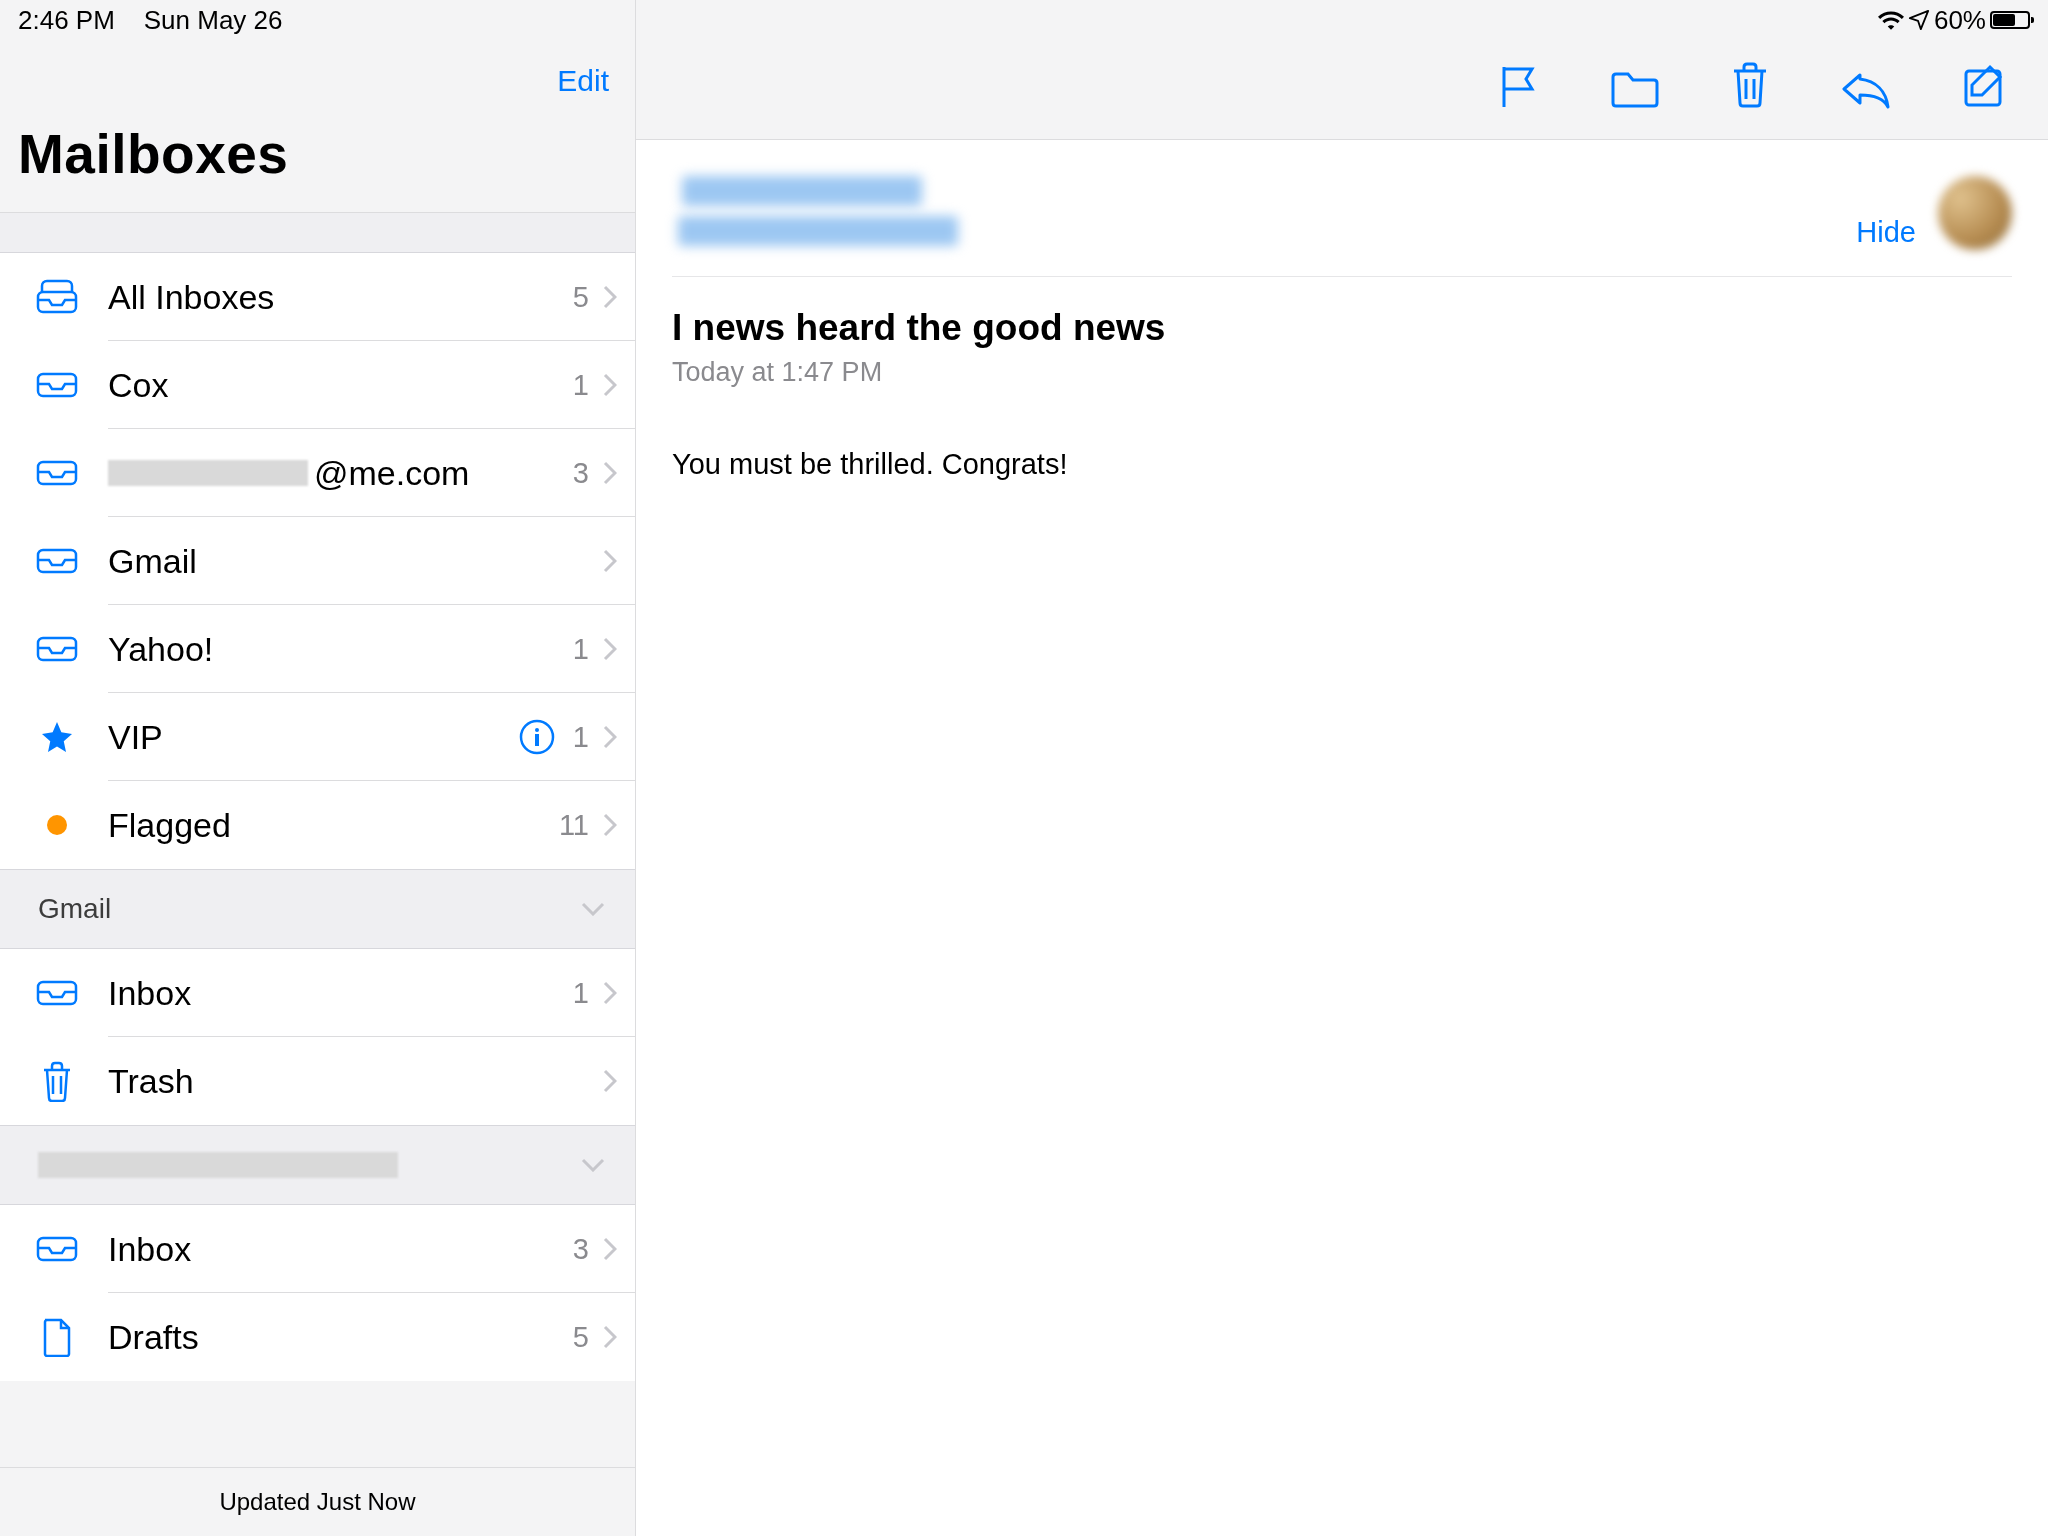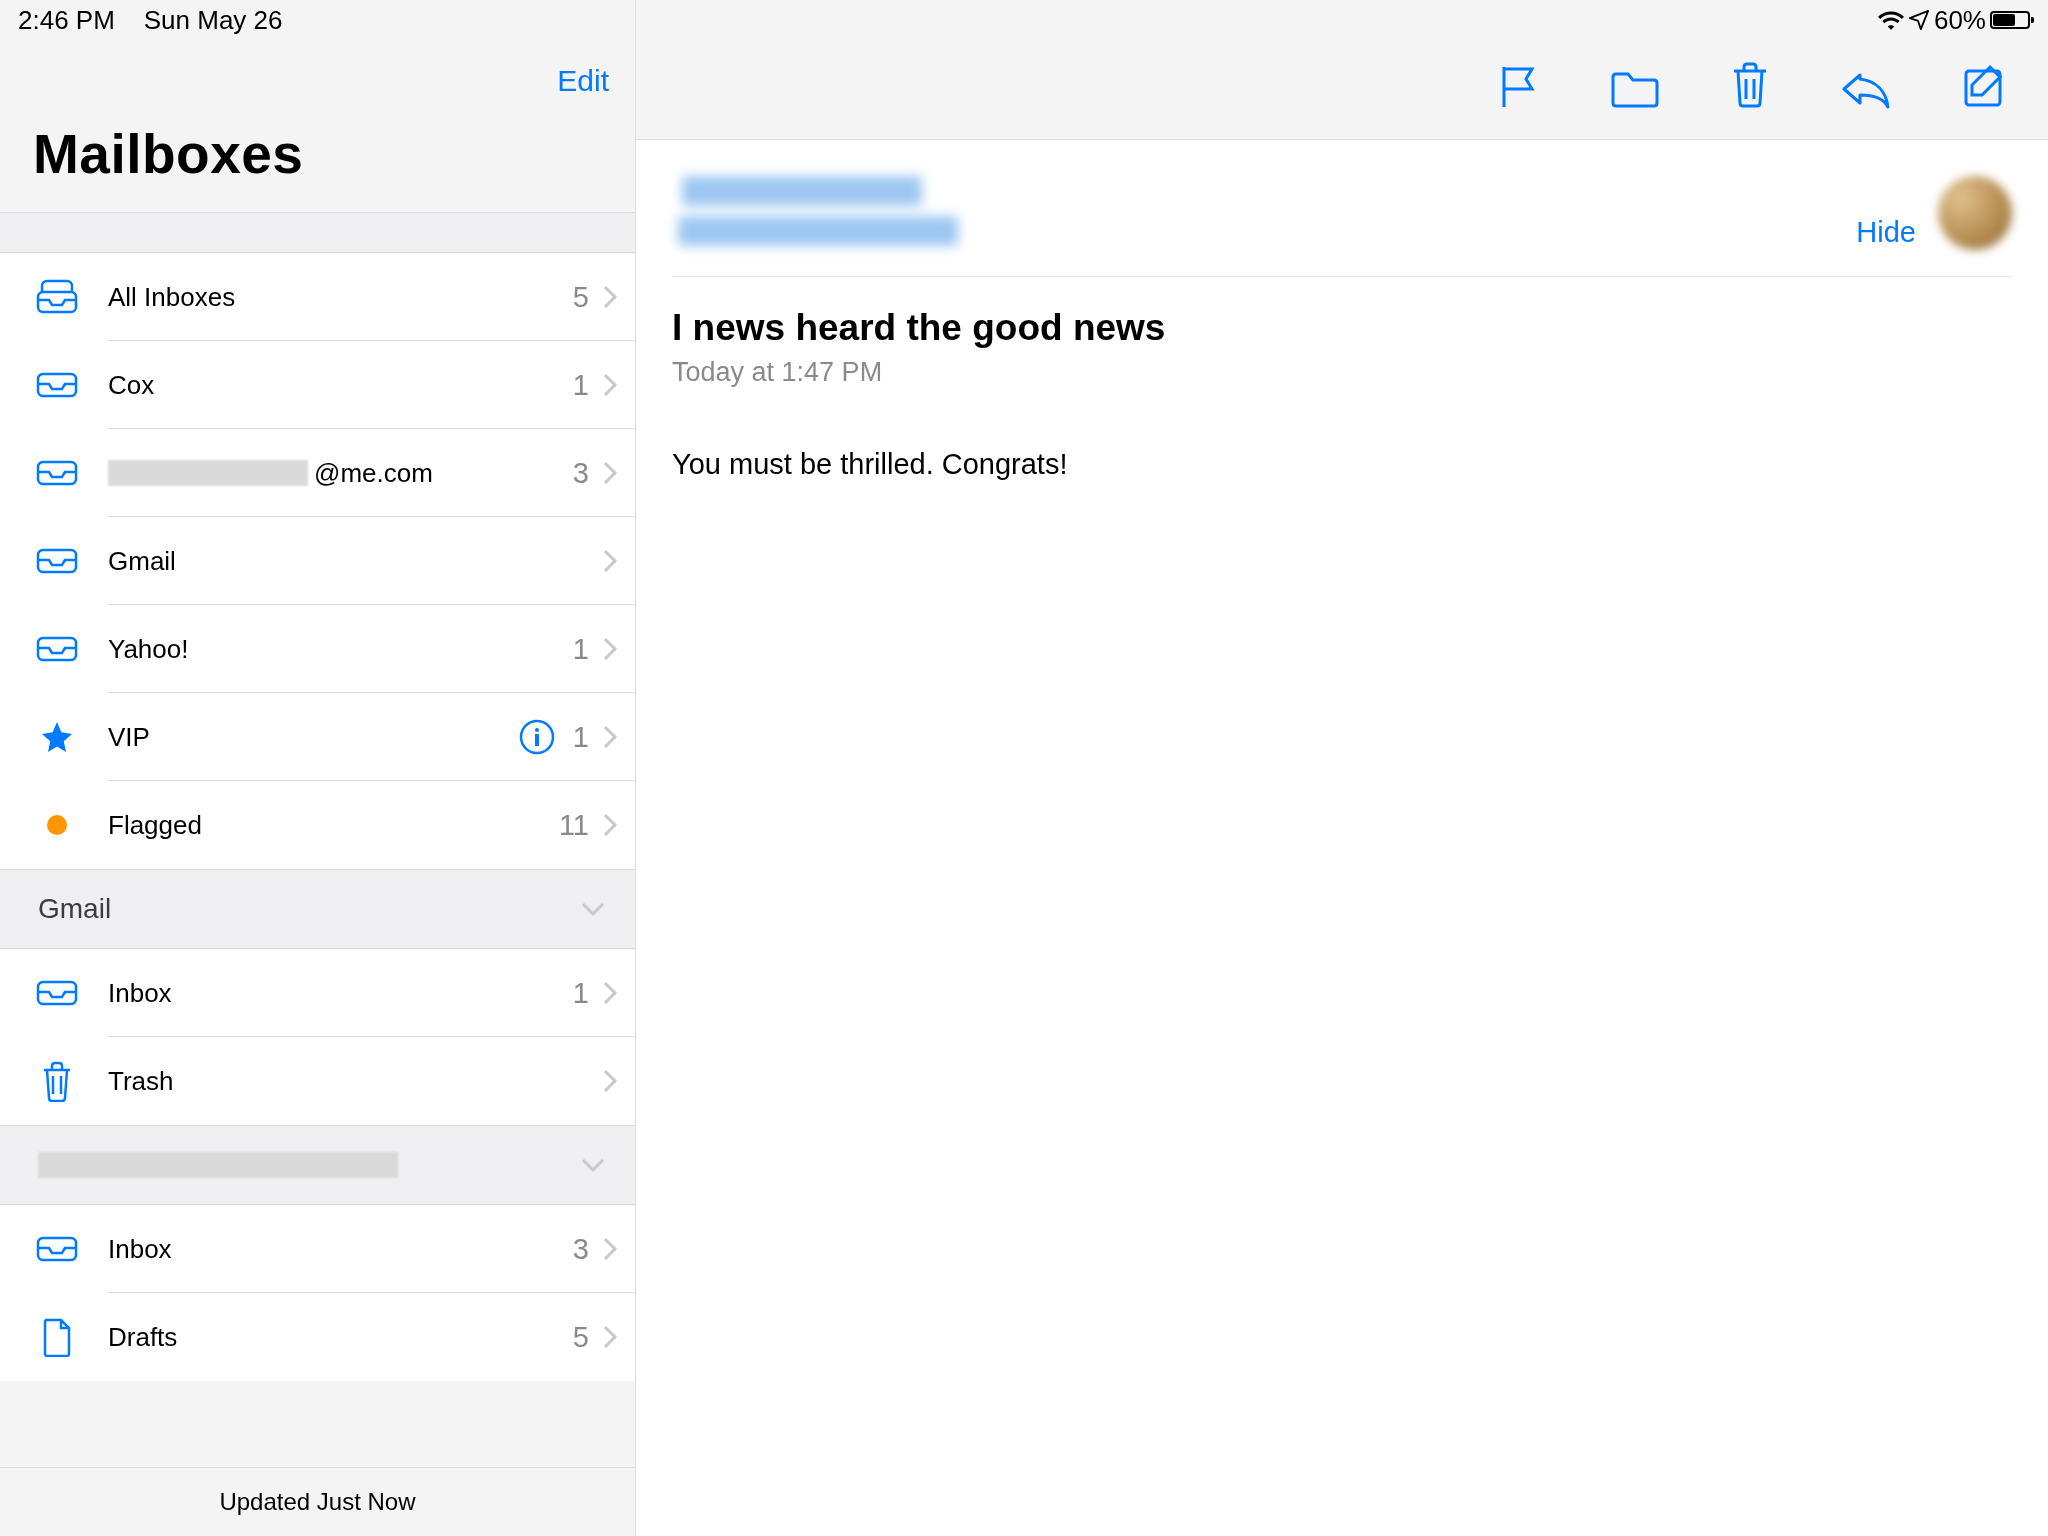--- a/index.html
+++ b/index.html
@@ -96,21 +96,21 @@
       padding: 20px 26px 10px;
     }
     .edit-btn {
       color: #007aff;
       font-size: 30px;
       font-weight: 400;
     }
     .title {
       font-size: 55px;
       font-weight: 700;
-      padding: 14px 33px 26px;
+      padding: 14px 18px 26px;
       letter-spacing: 0.5px;
     }
     .list-spacer {
       height: 40px;
       background: #efeff2;
       border-bottom: 1px solid #d7d7dc;
     }
     .mailbox-list {
       background: #fff;
     }
@@ -131,21 +131,21 @@
     }
     .mailbox-item:last-child .sep { display: none; }
     .mailbox-icon {
       width: 54px;
       display: flex;
       align-items: center;
       justify-content: center;
     }
     .mailbox-label {
       flex: 1;
-      font-size: 26px;
+      font-size: 34px;
       padding-left: 24px;
       display: flex;
       align-items: center;
       gap: 6px;
     }
     .mailbox-tail {
       display: flex;
       align-items: center;
       gap: 14px;
       padding-right: 18px;

